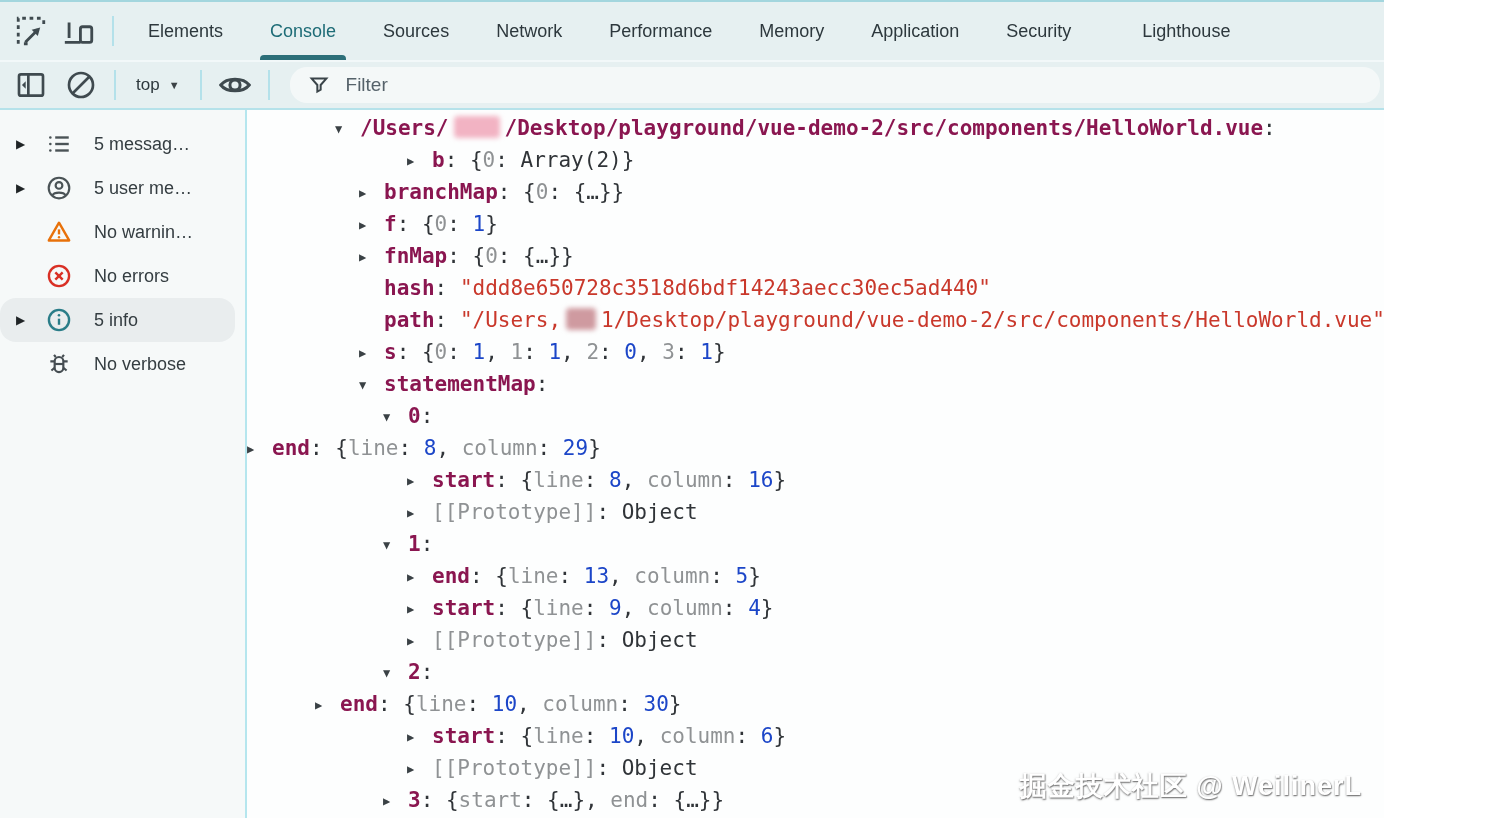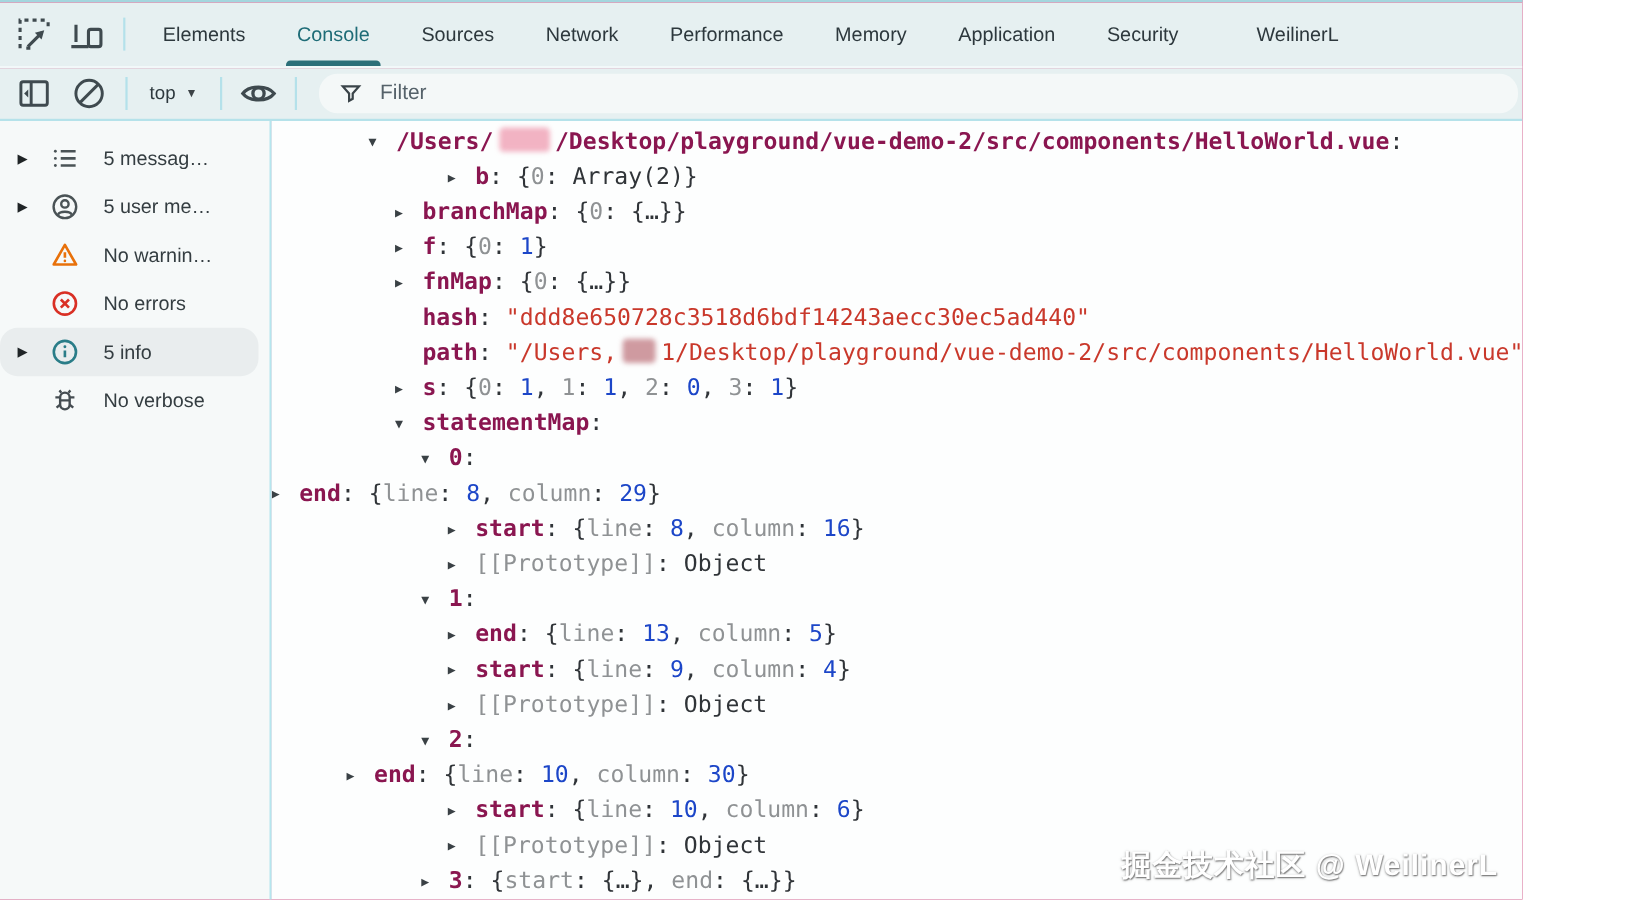--- a/index.html
+++ b/index.html
@@ -1,18 +1,18 @@
 <!DOCTYPE html>
 <html><head>
 <meta charset="utf-8">
 <style>
   html,body{margin:0;padding:0;background:#fff;}
   .devtools{
     position:relative;width:1384px;height:818px;overflow:hidden;
-    font-family:"Liberation Sans", sans-serif;background:#be185d;
+    font-family:"Liberation Sans", sans-serif;background:#0f766e;
     border-top:2px solid #a3d6de;box-sizing:border-box;
   }
   
   .topbar{
     height:60px;background:#e6f0f1;display:flex;align-items:center;
     border-bottom:2px solid #f2f8f9;box-sizing:border-box;padding-left:12px;
   }
   .iconbtn{width:38px;height:38px;display:flex;align-items:center;justify-content:center;
     background:transparent;border:none;padding:0;cursor:pointer;}
   .iconbtn svg{display:block;}
@@ -103,21 +103,21 @@
     <div class="vdiv"></div>
     <div class="tabs" id="tabs">
         <button class="tab">Elements</button>
         <button class="tab active">Console</button>
         <button class="tab">Sources</button>
         <button class="tab">Network</button>
         <button class="tab">Performance</button>
         <button class="tab">Memory</button>
         <button class="tab">Application</button>
         <button class="tab">Security</button>
-        <button class="tab">WeilinerL</button>
+        <button class="tab">Lighthouse</button>
       </div>
   </div>
 
   <div class="toolbar">
     <button class="iconbtn">
       <svg width="32" height="32" viewBox="0 0 24 24" fill="none" stroke="#3f4a4f" stroke-width="2">
         <rect x="3" y="4" width="18" height="16" rx="1.5"></rect>
         <line x1="10" y1="4" x2="10" y2="20"></line>
         <path d="M8 9.2 L5.2 12 L8 14.8 Z" fill="#3f4a4f" stroke="none"></path>
       </svg>

